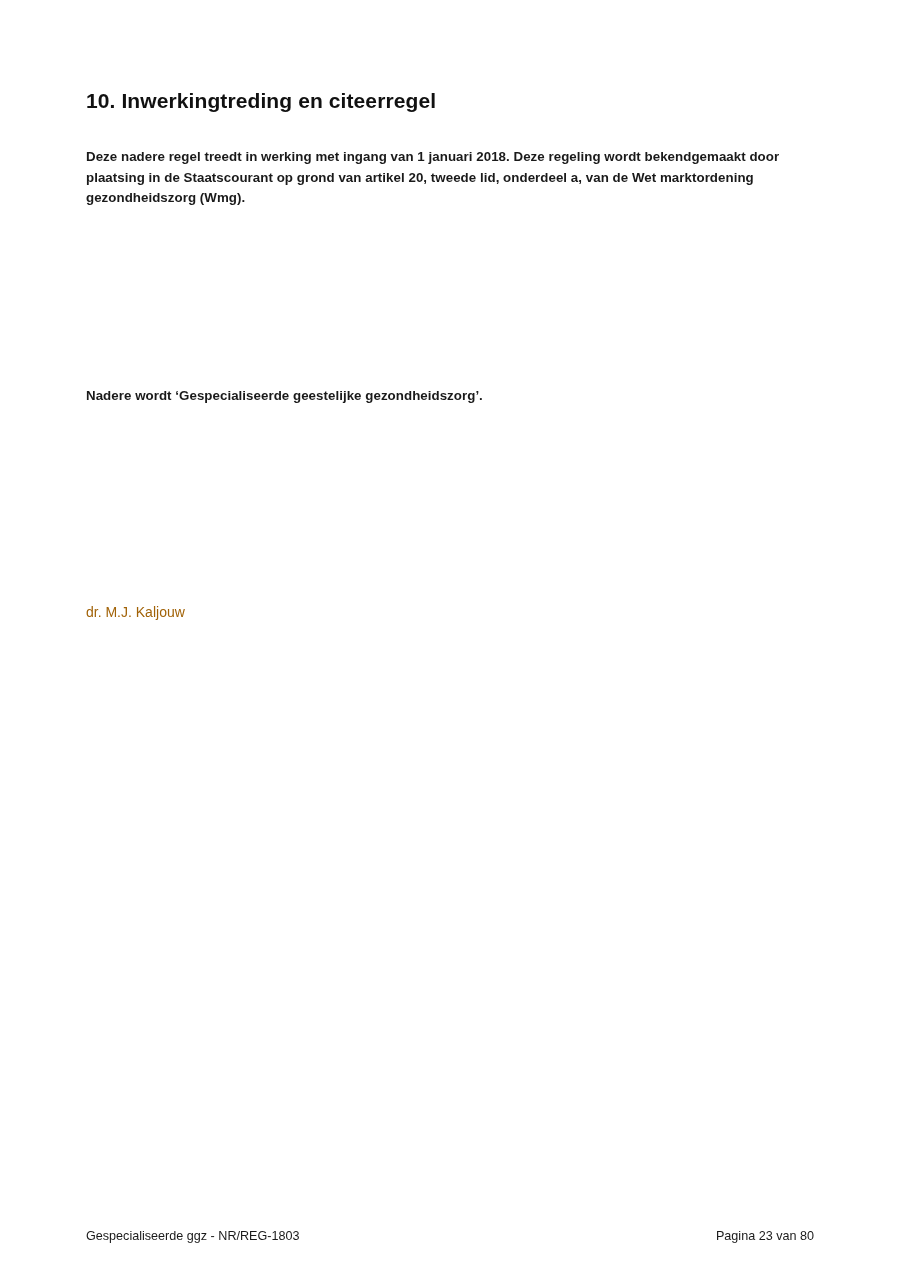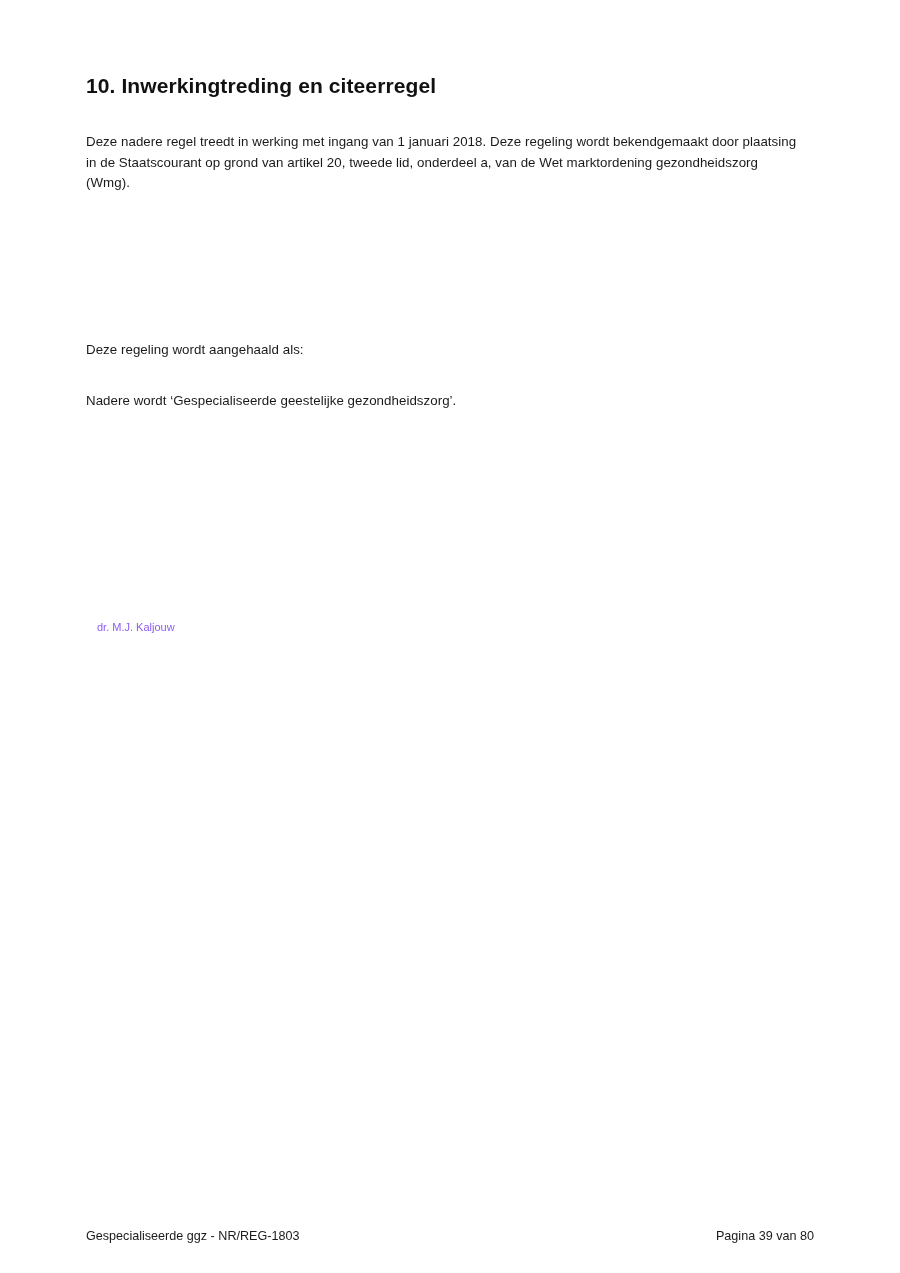--- a/index.html
+++ b/index.html
@@ -16,49 +16,50 @@
     width: 900px;
     height: 1273px;
     background: #ffffff;
     margin: 0 auto;
     overflow: hidden;
   }
   .content {
     position: absolute;
     left: 86px;
     right: 86px;
-    top: 74px;
+    top: 89px;
   }
   .doc-title {
     font-size: 21px;
     font-weight: bold;
     letter-spacing: 0.1px;
     margin: 0 0 34px 0;
     color: #111111;
   }
   .para {
     font-size: 13.3px;
     line-height: 1.55;
     margin: 0;
     color: #1a1a1a;
     text-align: left;
     letter-spacing: 0.05px;
+    font-weight: bold;
   }
   .intro {
     width: 714px;
   }
   .spacer-1 { height: 146px; }
   .spacer-2 { height: 31px; }
   .spacer-3 { height: 57px; }
   .spacer-4 { height: 139px; }
   .signature-line {
-    font-size: 11px;
+    font-size: 14px;
     line-height: 1.55;
-    margin: 11px;
-    color: #8b5cf6;
+    margin: 0;
+    color: #a16207;
   }
   .footer {
     position: absolute;
     left: 86px;
     right: 86px;
     bottom: 30px;
     display: flex;
     justify-content: space-between;
     align-items: baseline;
     font-size: 12.6px;
@@ -74,32 +75,31 @@
 
 <div class="page">
   <div class="content">
 
     <h1 class="doc-title">10. Inwerkingtreding en citeerregel</h1>
 
     <p class="para intro">Deze nadere regel treedt in werking met ingang van 1 januari 2018. Deze regeling wordt  bekendgemaakt door plaatsing in de Staatscourant op grond van artikel 20, tweede lid, onderdeel a, van de Wet marktordening gezondheidszorg (Wmg).</p>
 
     <div class="spacer-1"></div>
 
-    <p class="para">Deze regeling wordt aangehaald als:</p>
 
     <div class="spacer-2"></div>
 
     <p class="para">Nadere wordt ‘Gespecialiseerde geestelijke gezondheidszorg’.</p>
 
     <div class="spacer-3"></div>
 
 
     <div class="spacer-4"></div>
 
     <p class="signature-line">dr. M.J. Kaljouw</p>
 
   </div>
 
   <div class="footer">
     <span class="footer-left">Gespecialiseerde ggz - NR/REG-1803</span>
-    <span class="footer-right">Pagina 39 van 80</span>
+    <span class="footer-right">Pagina 23 van 80</span>
   </div>
 </div>
 
 </body></html>

